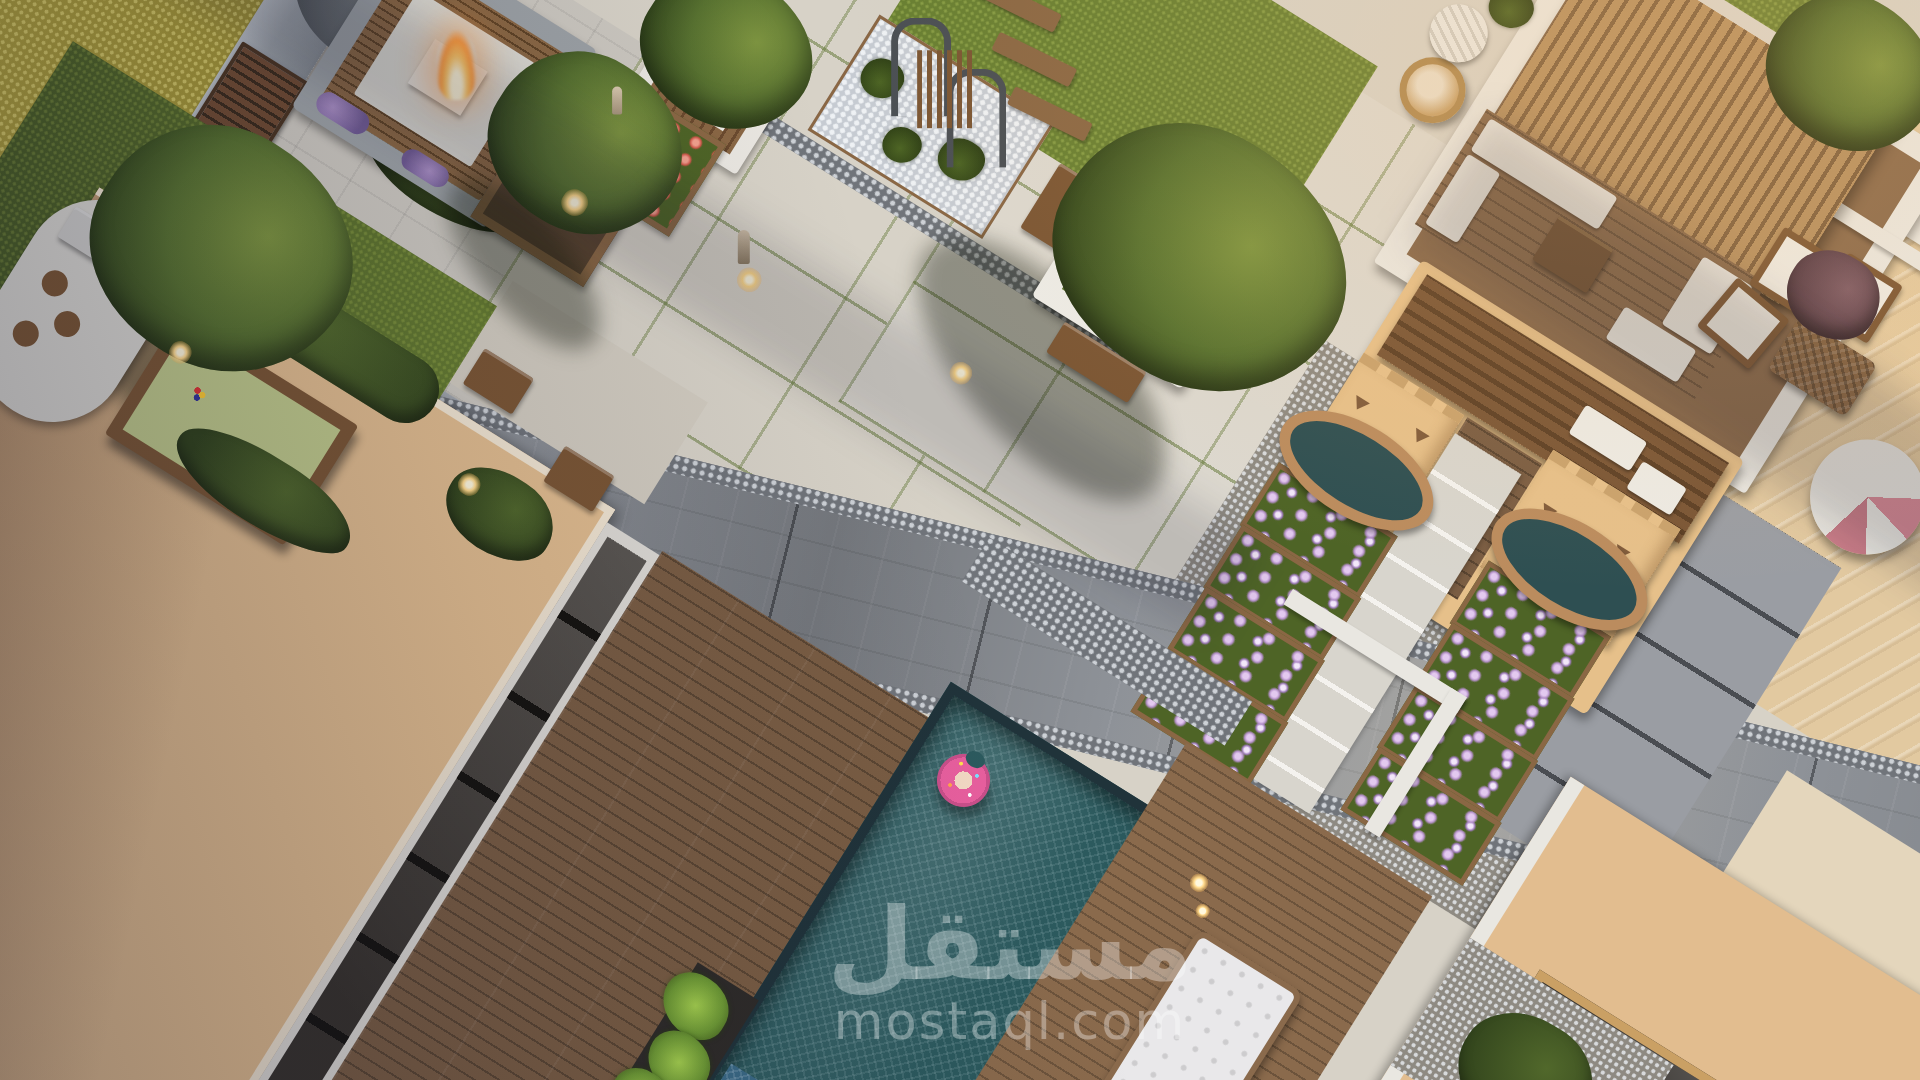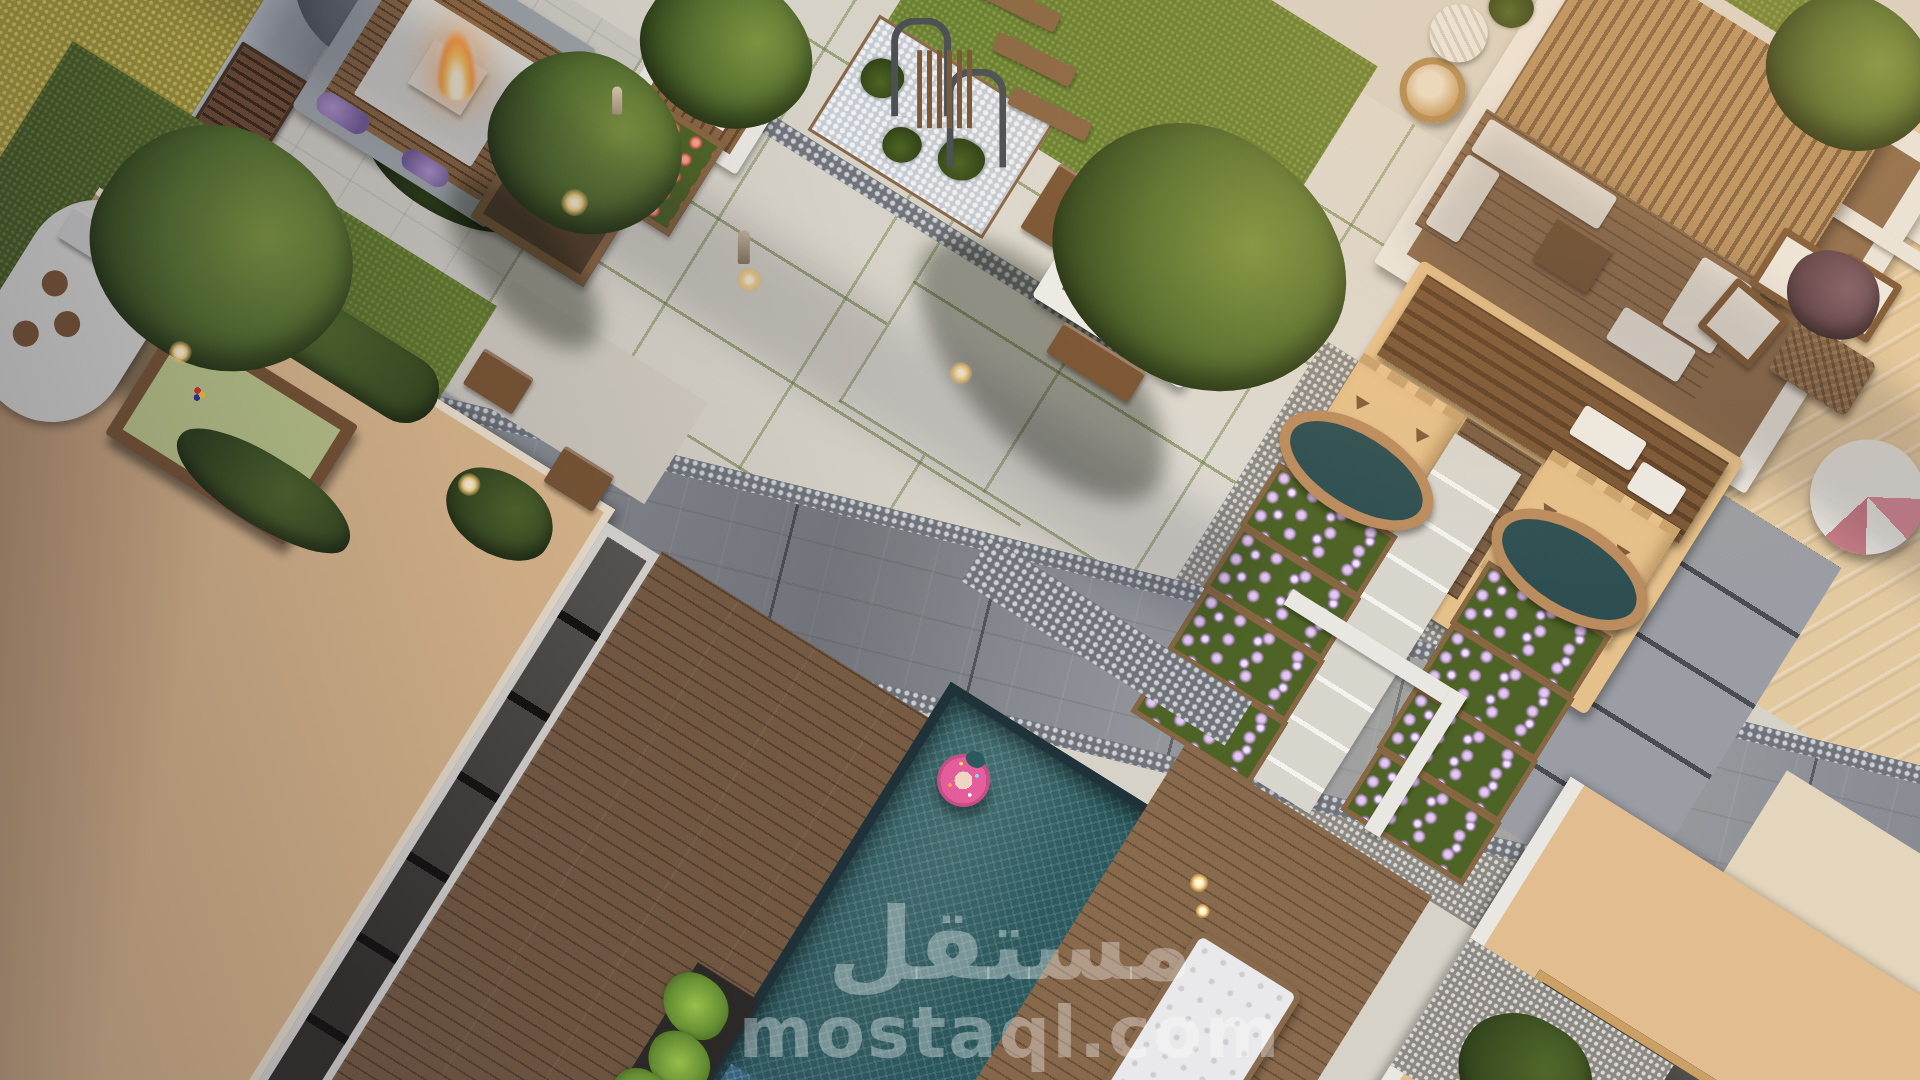--- a/index.html
+++ b/index.html
@@ -67,21 +67,21 @@
   .tri{width:0;height:0;border-left:8px solid transparent;border-right:8px solid transparent;
     border-top:12px solid rgba(110,74,46,.85);position:absolute;}
   
   .overlay{position:absolute;left:0;top:0;width:1920px;height:1080px;pointer-events:none;}
   #sun-tint{background:radial-gradient(1300px 850px at 86% 6%,rgba(255,190,110,.22),transparent 62%);}
   #dusk-shade{background:linear-gradient(72deg,rgba(22,24,46,.32) 0%,rgba(22,24,46,.12) 28%,transparent 50%);}
   .shadeband{position:absolute;background:rgba(20,22,38,.15);filter:blur(18px);pointer-events:none;}
   #watermark{position:absolute;left:700px;top:895px;width:620px;text-align:center;
     color:rgba(255,255,255,.34);pointer-events:none;z-index:10;}
   #watermark .ar{font-size:100px;font-weight:bold;line-height:1.0;}
-  #watermark .latin{font-size:72px;font-weight:bold;letter-spacing:2px;line-height:1.05;}
+  #watermark .latin{font-size:51px;font-weight:normal;letter-spacing:2px;line-height:1.05;}
 </style>
 </head>
 <body>
 
 <div id="viewport">
   <div id="scene">
 
     <div class="abs field" style="left:540px;top:820px;width:480px;height:460px;z-index:1;"></div>
     <div class="abs" style="left:1000px;top:820px;width:78px;height:460px;z-index:2;background:linear-gradient(90deg,#b9bec4,var(--wall_gray) 40%,#868c92);box-shadow:3px 0 6px rgba(0,0,0,.3);"></div>
     <div class="abs" style="left:1004px;top:960px;width:70px;height:104px;z-index:3;background:repeating-linear-gradient(0deg,#6e4a32 0 6px,#3a2a1c 6px 9px);border:4px solid #4a3categ22;border:4px solid #4a3422;border-radius:2px;box-shadow:2px 3px 5px rgba(0,0,0,.4);"></div>

